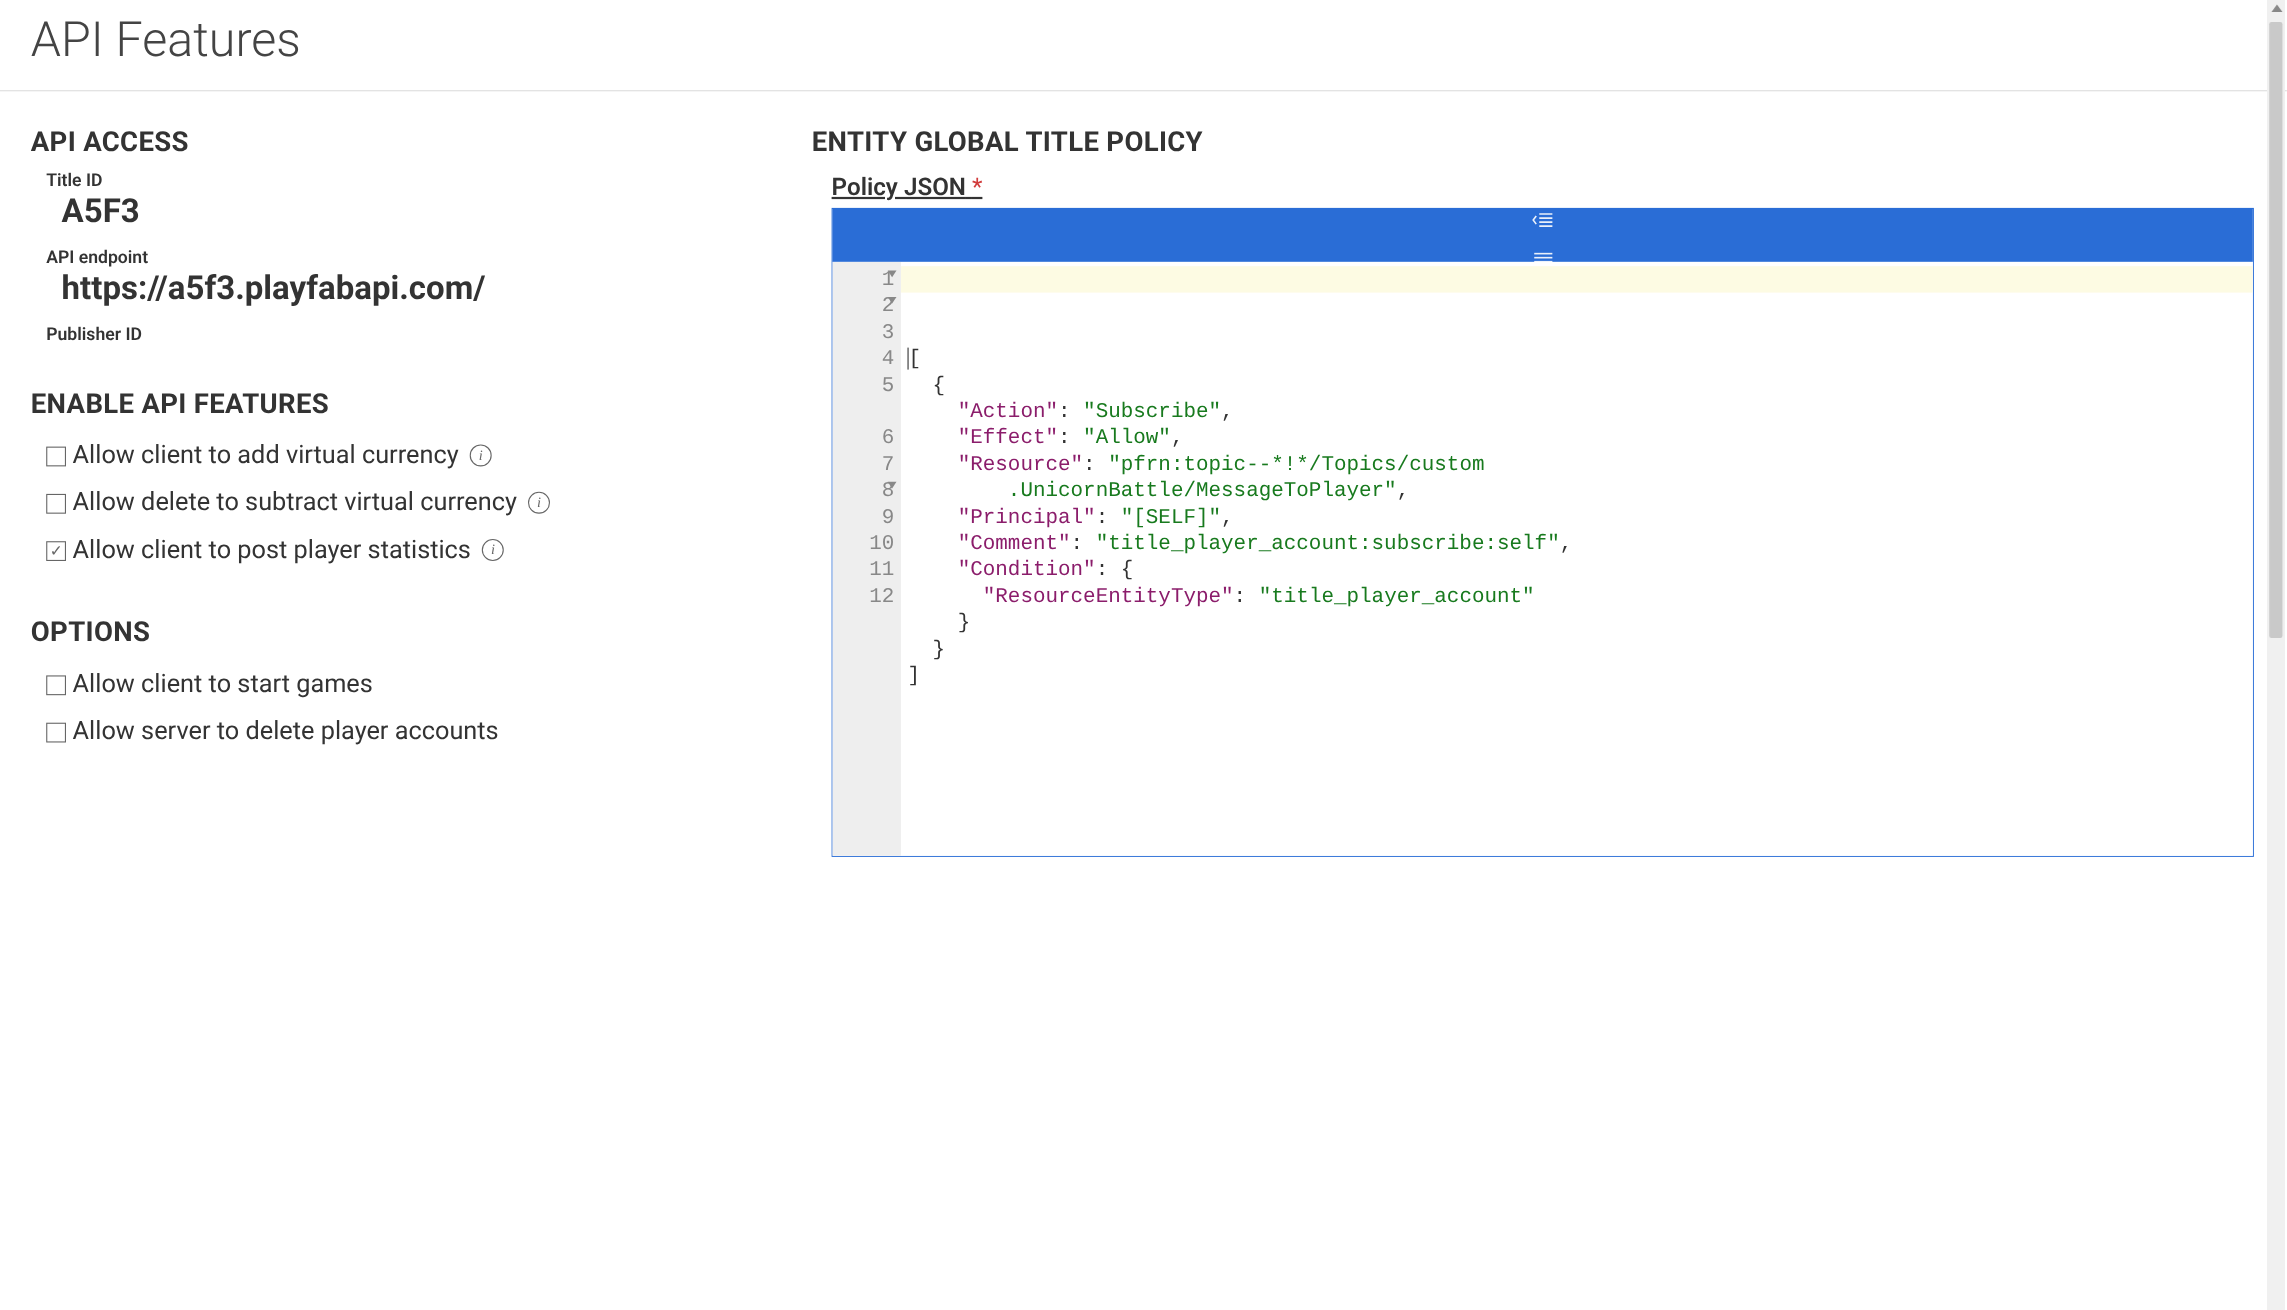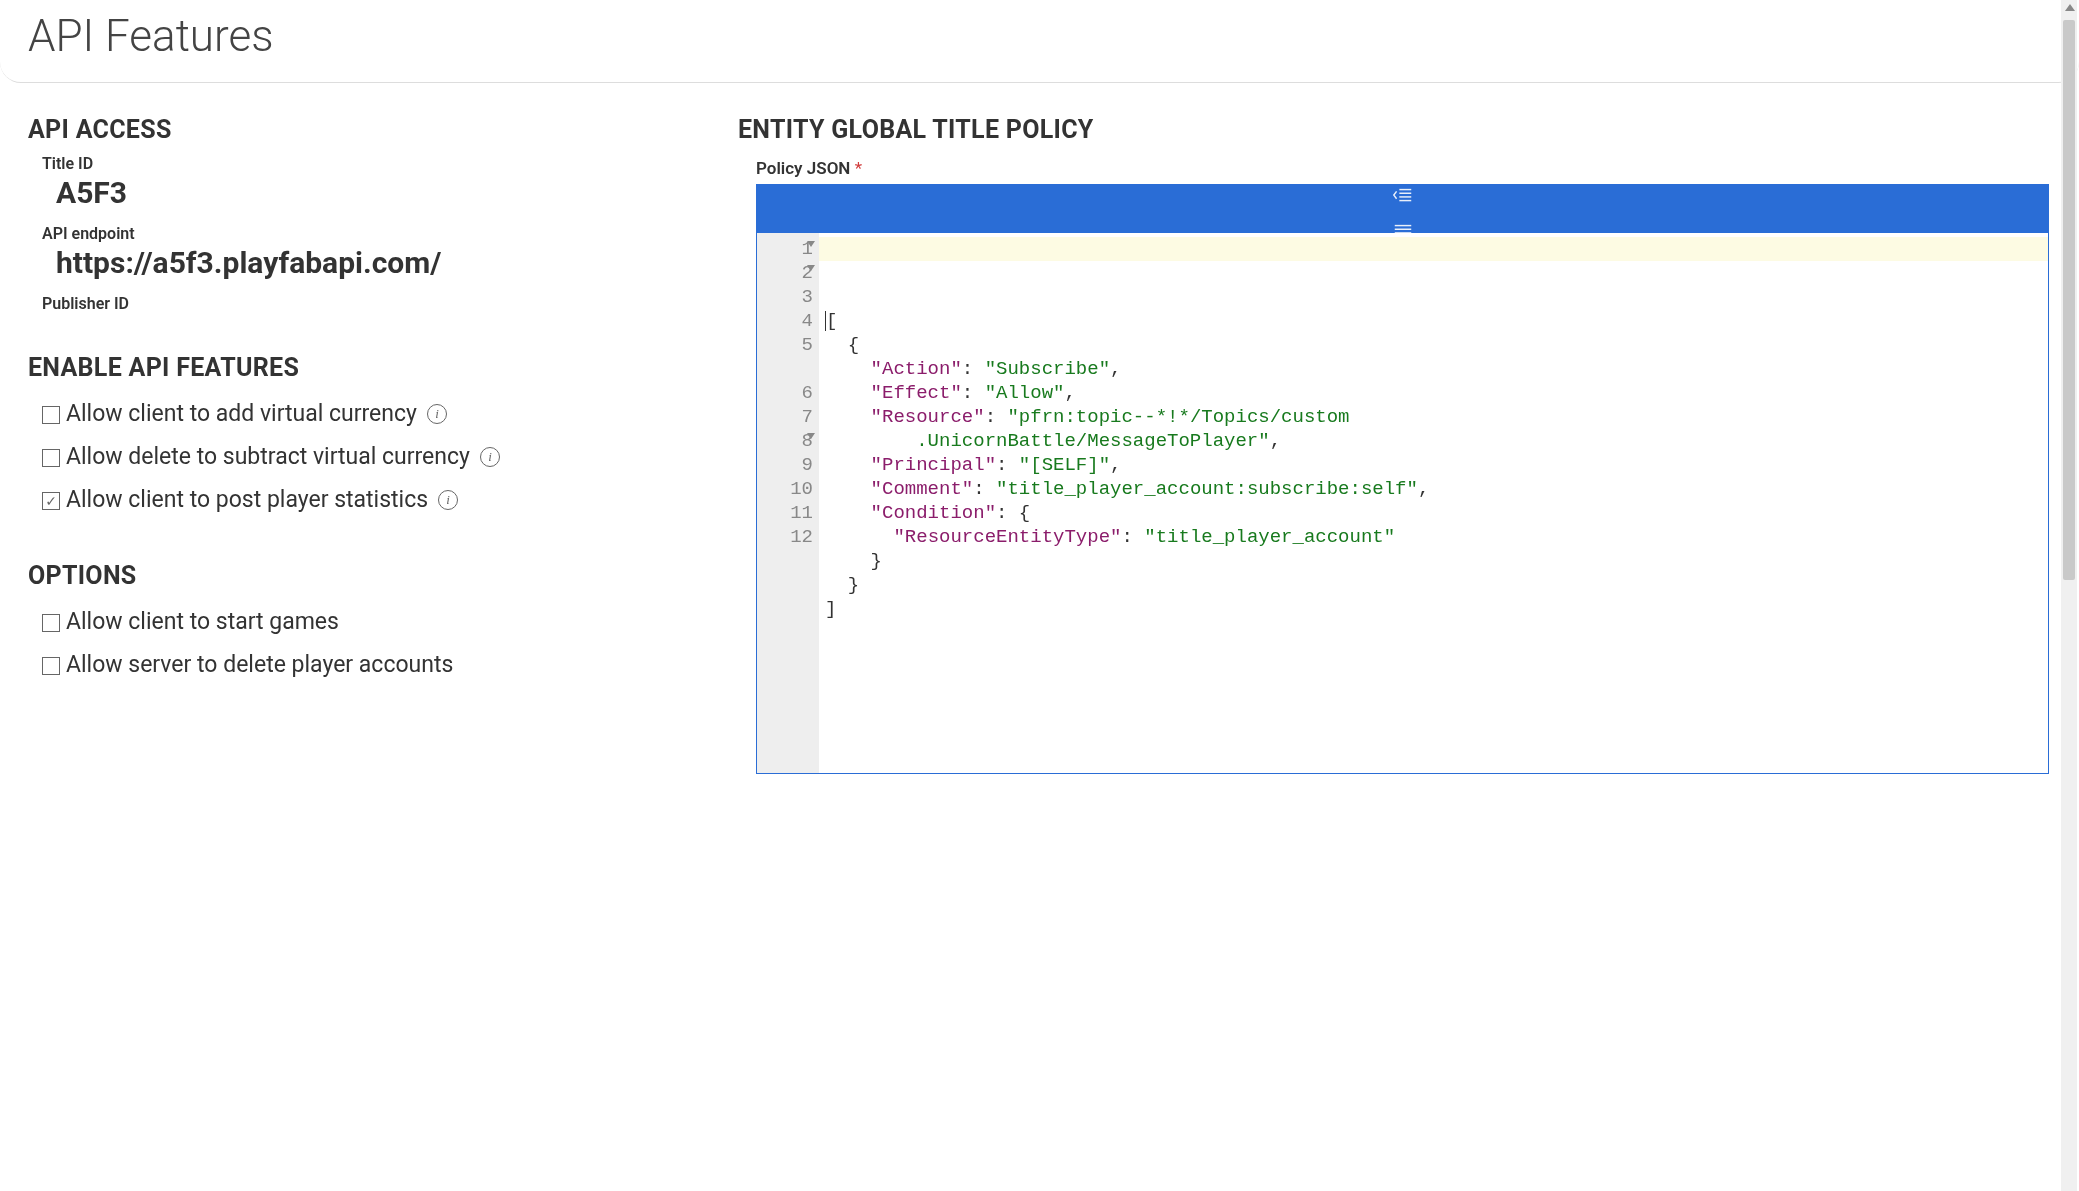--- a/index.html
+++ b/index.html
@@ -8,21 +8,20 @@
     font-family: "Segoe UI", -apple-system, BlinkMacSystemFont, Roboto, sans-serif;
     color: #333;
     background: #fff;
   }
   .page {
     width: 100%;
   }
   .page-header {
     padding: 10px 28px 20px 28px;
     border-bottom: 1px solid #ddd;
-    border-radius: 21px;
   }
   .page-title {
     font-size: 44px;
     font-weight: 300;
     color: #444;
     margin: 0;
   }
   .content {
     display: flex;
     padding: 32px 28px 0 28px;
@@ -85,24 +84,25 @@
     align-items: center;
     justify-content: center;
     font-size: 13px;
     font-style: italic;
     font-family: serif;
     color: #666;
     margin-left: 4px;
     flex-shrink: 0;
   }
   .policy-label {
-    font-size: 17px;
+    font-size: 22px;
     font-weight: 600;
     color: #333;
     margin: 14px 0 6px 18px;
+    text-decoration: underline;
   }
   .required-mark { color: #d13c3c; font-weight: 400; }
   .editor-wrap {
     border: 1px solid #2a6dd6;
     margin-left: 18px;
     margin-right: 2px;
   }
   .editor-toolbar {
     background: #2a6dd6;
     height: 48px;

